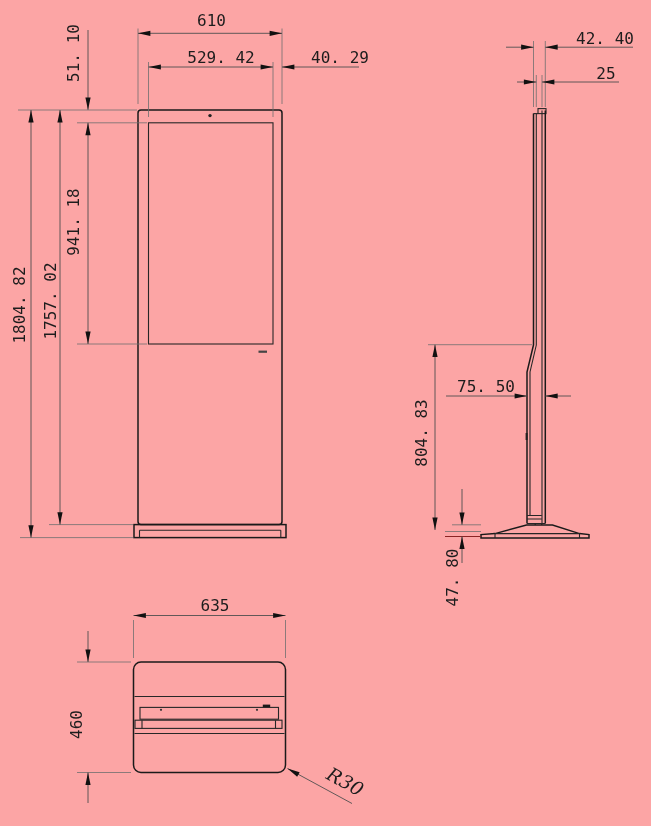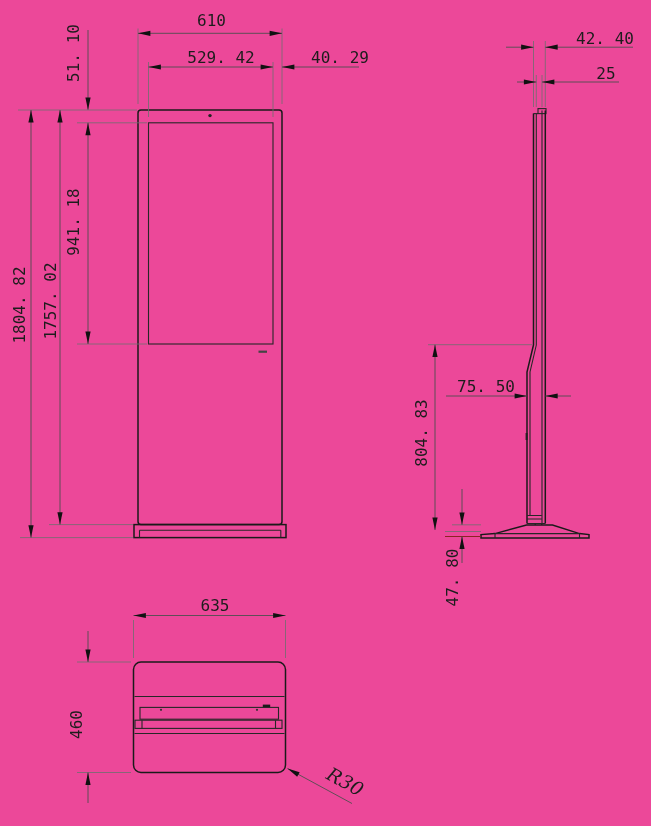--- a/index.html
+++ b/index.html
@@ -1,16 +1,16 @@
 <!DOCTYPE html>
 <html><head>
 <meta charset="utf-8">
 <style>
   html,body{margin:0;padding:0;background:#ffffff;}
-  .stage{position:relative;width:651px;height:826px;background:#ec4899;overflow:hidden;
+  .stage{position:relative;width:651px;height:826px;background:#fca5a5;overflow:hidden;
          font-family:"DejaVu Sans Mono", monospace;}
   svg{position:absolute;left:0;top:0;}
   text{fill:#1d1d1d;font-size:16px;font-family:"DejaVu Sans Mono", monospace;}
   text.r-label{font-family:"DejaVu Serif", serif;font-style:italic;font-size:19px;}
   .obj{stroke:#1a1a1a;stroke-width:1.5;fill:none;}
   .obj-thin{stroke:#272727;stroke-width:1.1;fill:none;}
   .dim{stroke:#4f4f4f;stroke-width:0.9;fill:none;}
   .ext{stroke:#6e6e6e;stroke-width:0.8;fill:none;}
   .red{stroke:#8b2323;stroke-width:1;fill:none;}
 </style>

